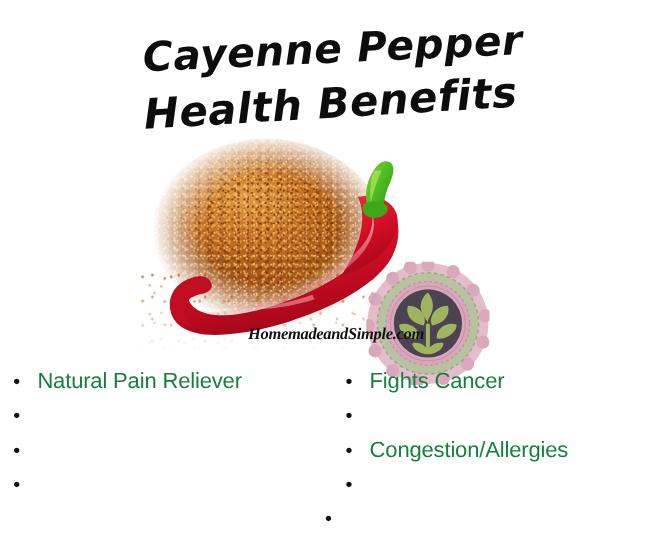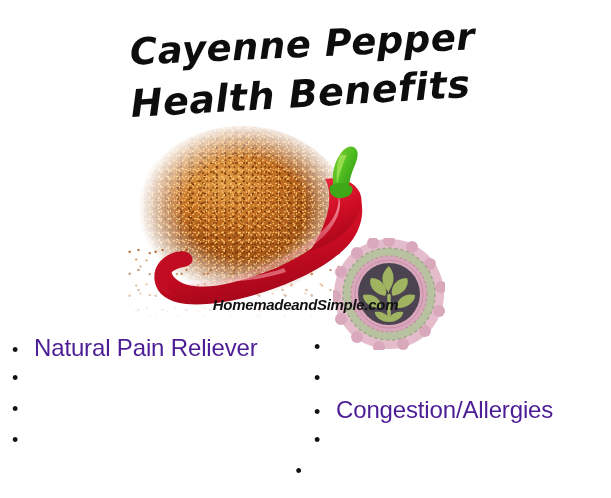--- a/index.html
+++ b/index.html
@@ -124,21 +124,21 @@
   }
 
   
   #watermark{
     position:absolute;
     left:0; top:296px;
     width:611px;
     text-align:center;
     z-index:45;
     color:#111111;
-    font-family:Liberation Sans, sans-serif;
+    font-family:Liberation Serif, serif;
     font-weight:700;
     font-style:italic;
     font-size:15px;
     letter-spacing:-0.3px;
     white-space:nowrap;
   }
 
   
   #logo-badge{
     position:absolute;
@@ -166,22 +166,22 @@
     white-space:nowrap;
   }
   .bullet{
     flex:0 0 auto;
     width:22px;
     color:#111111;
     font-size:18px;
     line-height:31px;
   }
   .benefit-label{
-    color:#4c1d95;
-    font-size:24px;
+    color:#15803d;
+    font-size:20px;
     line-height:31px;
     letter-spacing:-0.15px;
   }
 
   #footer-item{
     position:absolute;
     left:0; top:124px;
     width:611px;
     display:flex;
     justify-content:center;
@@ -346,20 +346,21 @@
         <span class="bullet">•</span>
       </div>
       <div class="benefit-item">
         <span class="bullet">•</span>
       </div>
     </div>
 
     <div id="col-right" class="col">
       <div class="benefit-item">
         <span class="bullet">•</span>
+        <span class="benefit-label">Fights Cancer</span>
       </div>
       <div class="benefit-item">
         <span class="bullet">•</span>
       </div>
       <div class="benefit-item">
         <span class="bullet">•</span>
         <span class="benefit-label">Congestion/Allergies</span>
       </div>
       <div class="benefit-item">
         <span class="bullet">•</span>

